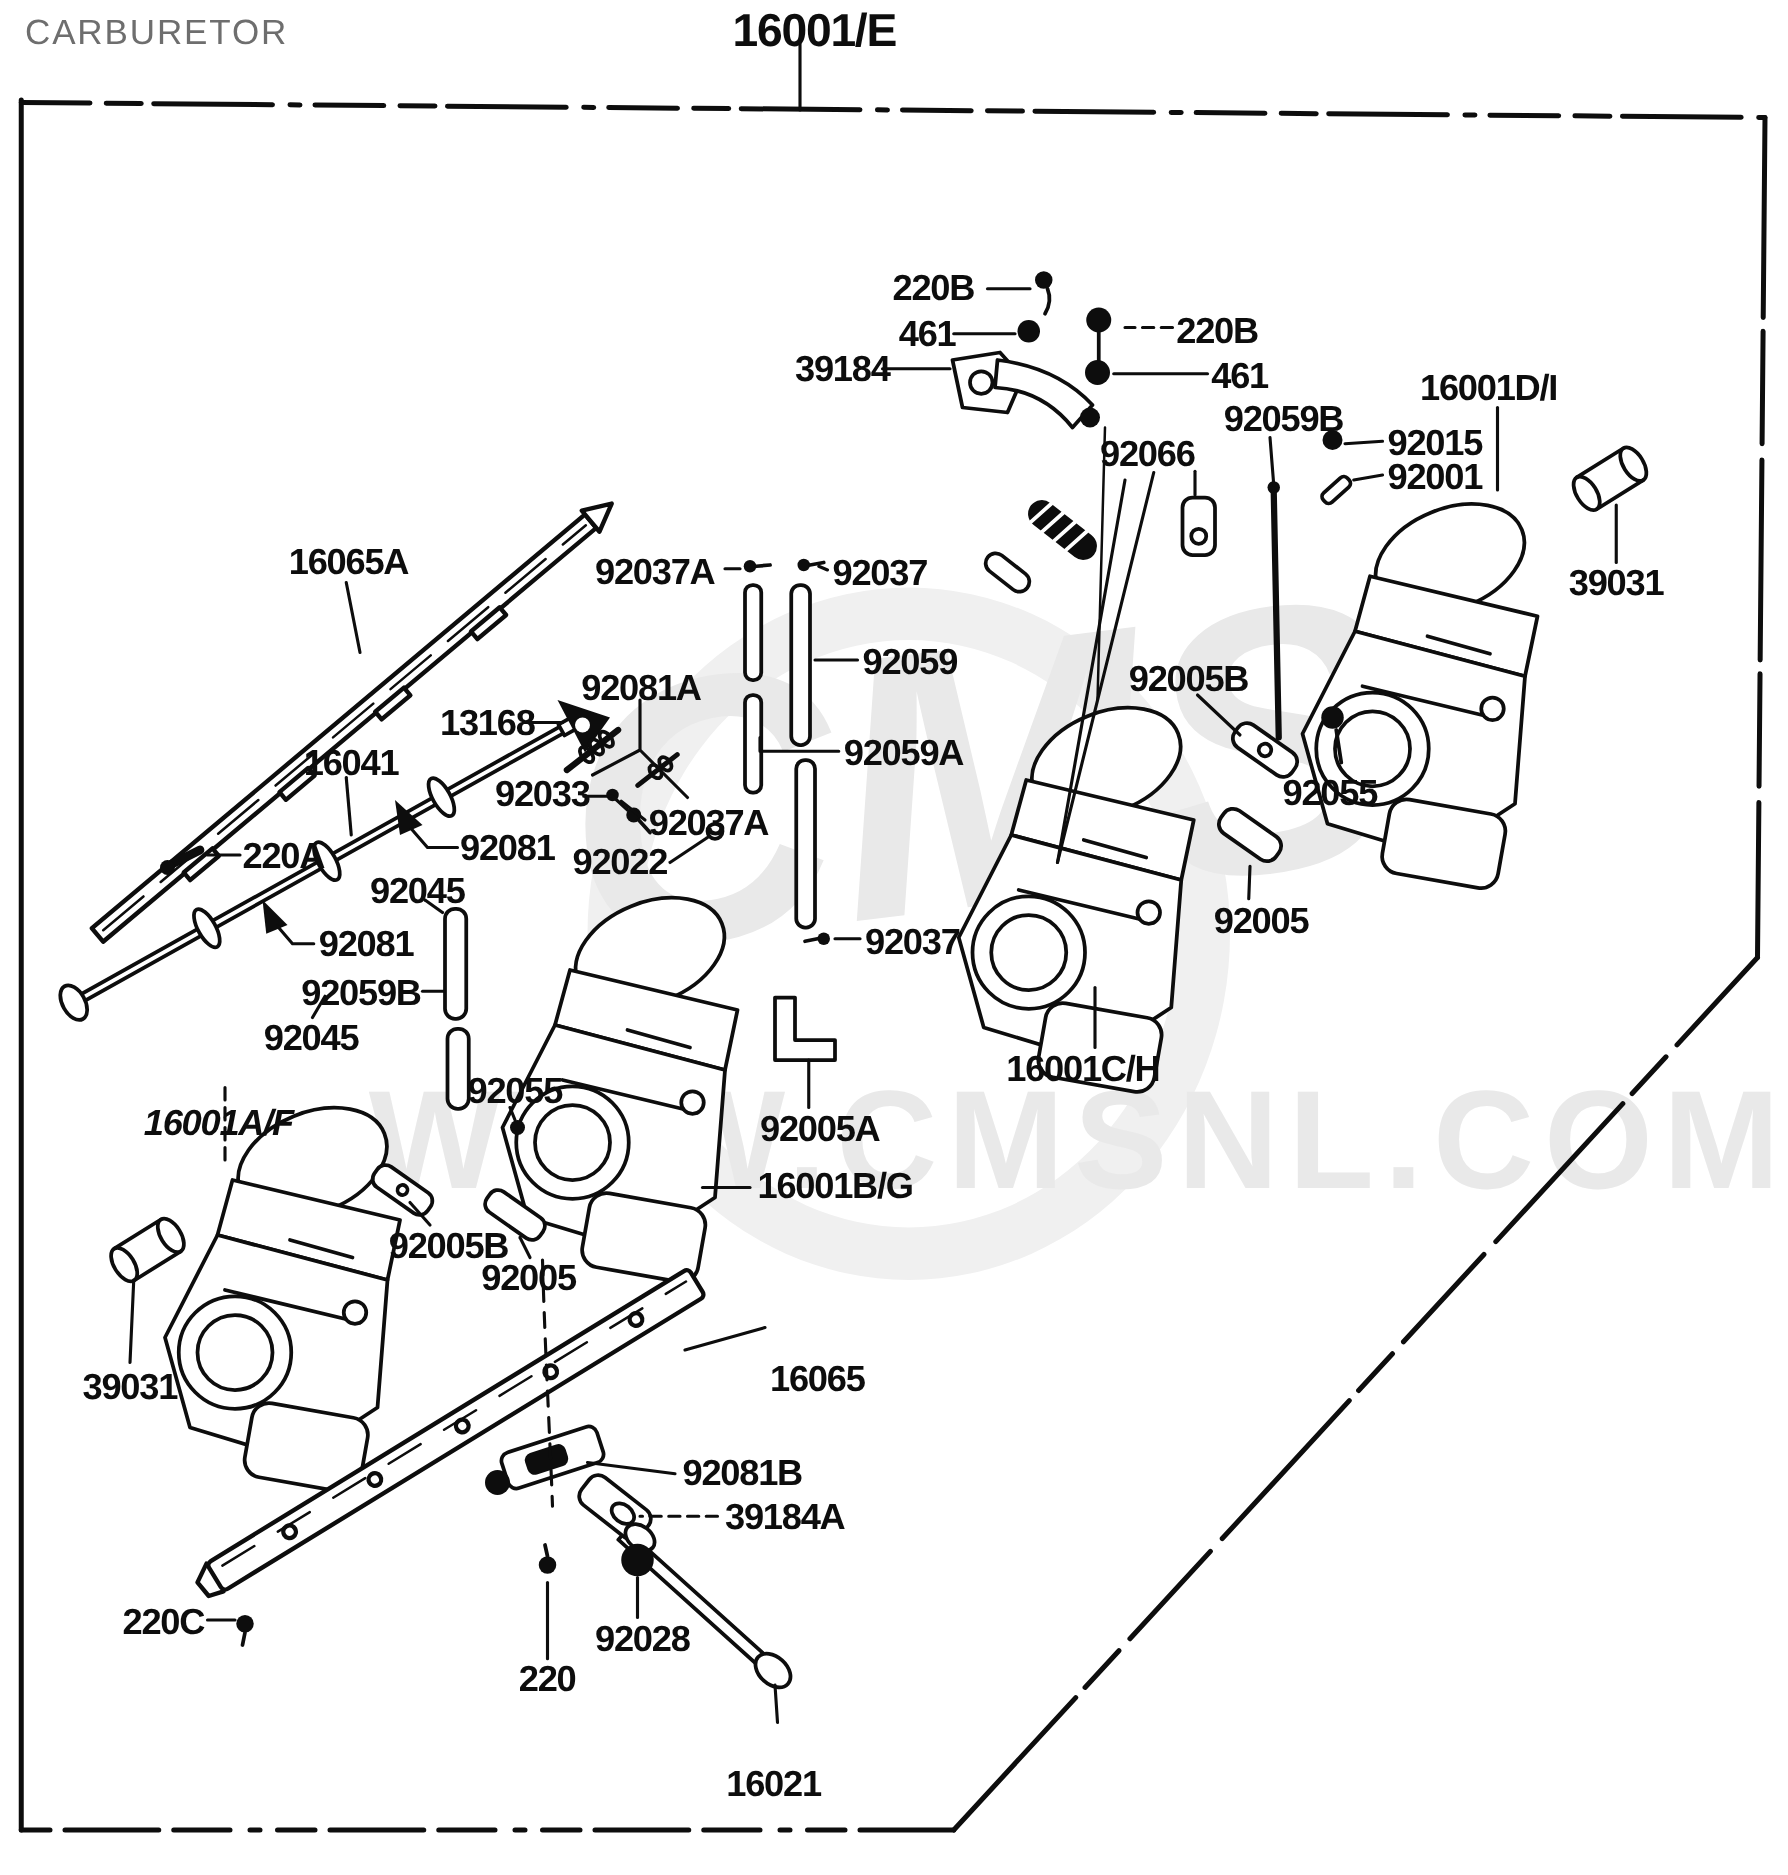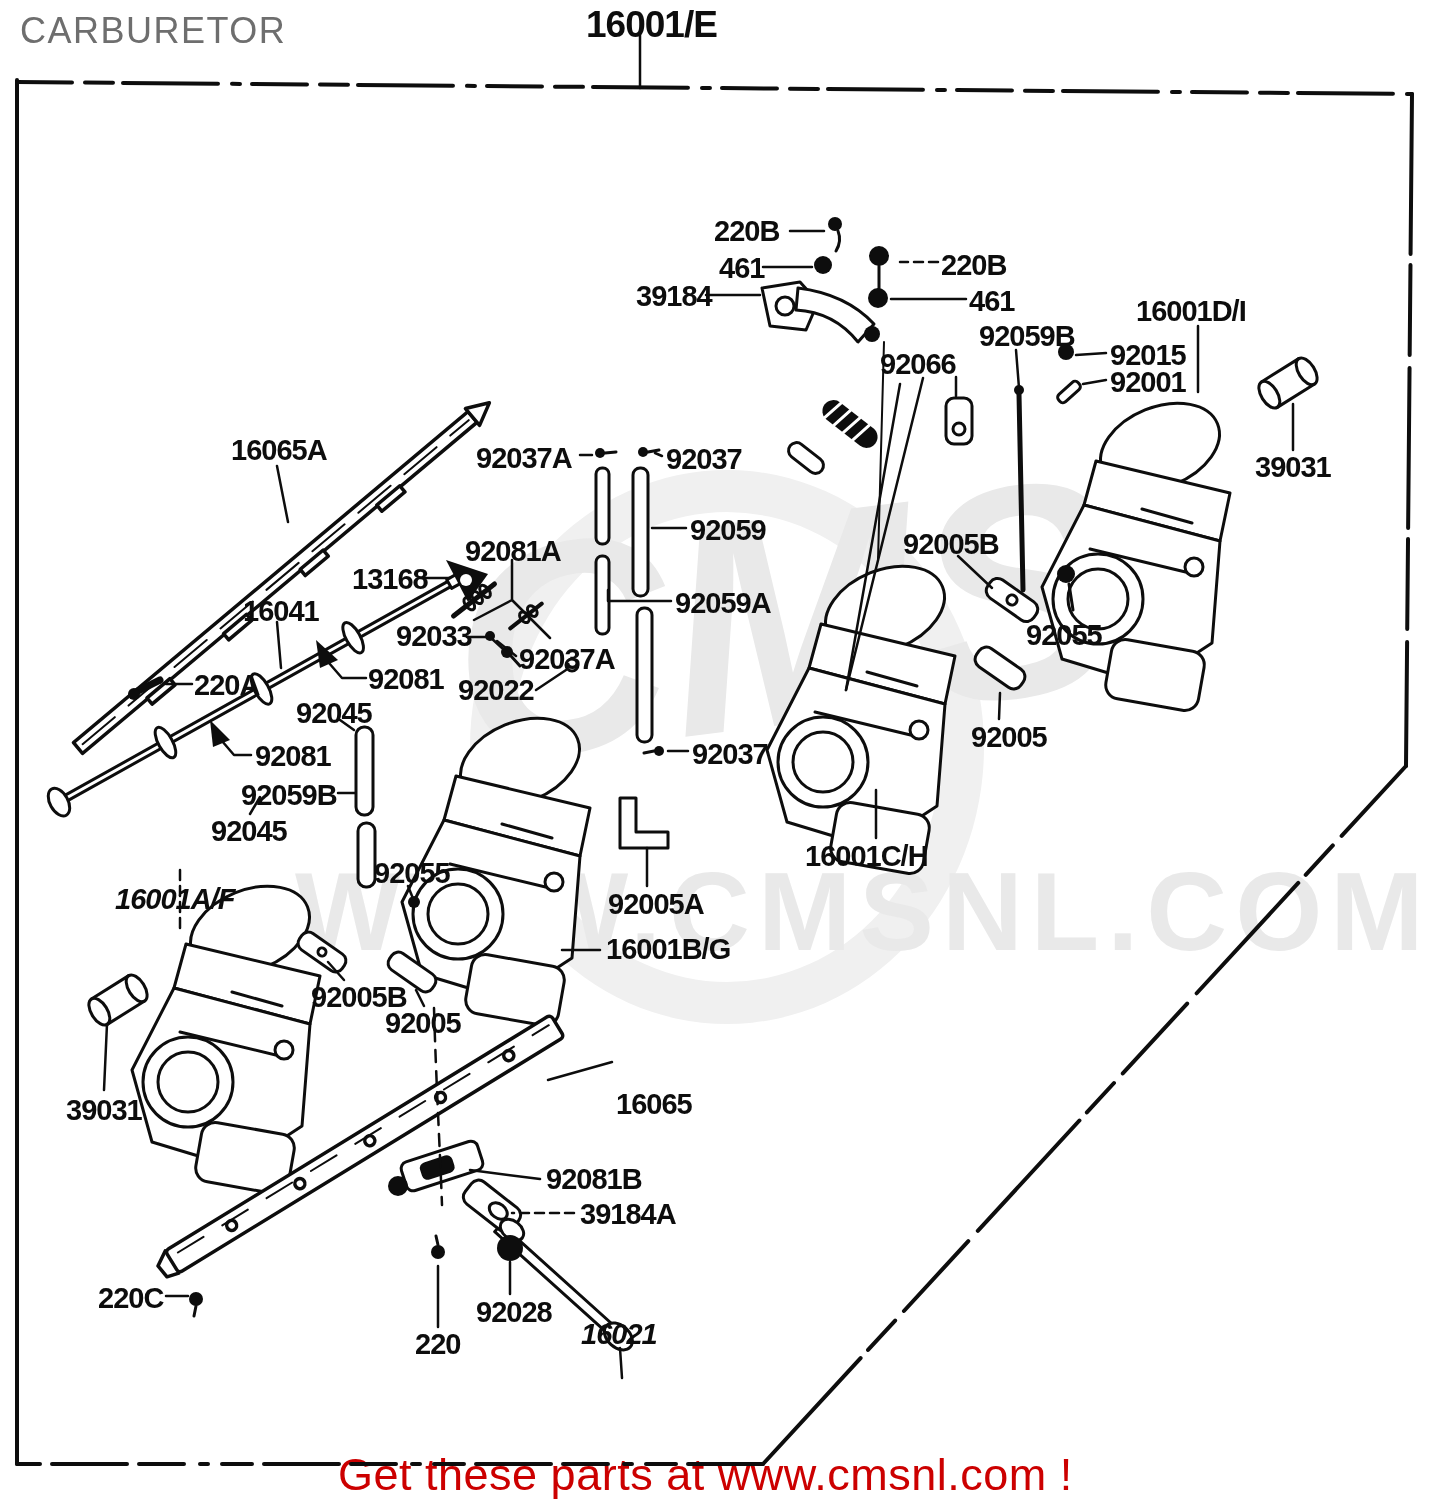--- a/index.html
+++ b/index.html
@@ -1,21 +1,21 @@
 <!DOCTYPE html>
 <html style="--label: #0d0d0d; --title: #6e6e6e; --promo: #cc0000; --watermark: #e9e9e9; --line: #0d0d0d; --bg: #ffffff;"><head>
 <meta charset="utf-8">
 <style>
   :root{
     --label:#0d0d0d; --title:#6e6e6e; --promo:#cc0000; --watermark:#e9e9e9; --line:#0d0d0d; --bg:#ffffff;
   }
   html,body{margin:0;padding:0;background:#fff;}
   .stage{position:relative;width:1430px;height:1500px;background:var(--bg);overflow:hidden;
          font-family:"Liberation Sans",sans-serif;}
-  .page-title{position:absolute;left:20px;top:10px;font-size:36px;color:var(--title);
+  .page-title{position:absolute;left:20px;top:10px;font-size:28px;color:var(--title);
               letter-spacing:1.5px;font-weight:400;}
   .wm{position:absolute;color:var(--watermark);z-index:0;user-select:none;}
   .wm-ring{position:absolute;left:470px;top:470px;width:430px;height:470px;border:42px solid #f0f0f0;
            border-radius:50%;z-index:0;}
   .wm-logo{left:450px;top:470px;font-size:300px;font-weight:bold;font-style:italic;
            transform:rotate(-7deg);line-height:1;}
   .wm-url{left:295px;top:856px;font-size:112px;font-weight:bold;letter-spacing:8px;
           white-space:nowrap;line-height:1;}
   svg.art{position:absolute;left:0;top:0;z-index:2;}
   svg.art *{vector-effect:none;}
@@ -29,21 +29,20 @@
 <body>
 
 <div class="stage">
 
   <div class="page-title">CARBURETOR</div>
 
   <div class="wm-ring"></div>
   <div class="wm wm-logo">CMS</div>
   <div class="wm wm-url">WWW.CMSNL.COM</div>
 
-  <div class="promo">Get these parts at www.cmsnl.com !</div>
 
   <svg class="art" width="1430" height="1500" viewBox="0 0 1430 1500" fill="none" stroke="#0d0d0d" stroke-width="3" stroke-linecap="round" stroke-linejoin="round">
 
     <defs>
       <g id="carbsym">
         <ellipse cx="0" cy="0" rx="62" ry="40" transform="rotate(-22)" fill="#fff"></ellipse>
         <path d="M-40,26 a42,26 0 0 0 82,14"></path>
         <path d="M-64,14 L-76,58 L60,94 L70,46 Z" fill="#fff"></path>
         <path d="M-76,58 L-118,140 L-98,212 L-12,238 L52,196 L60,94 Z" fill="#fff"></path>
         <circle cx="-62" cy="152" r="45" fill="#fff"></circle>
@@ -322,16 +321,16 @@
       <span class="plabel" style="left: 606px; top: 934px;">16001B/G</span>
       <span class="plabel" style="left: 311px; top: 982px;">92005B</span>
       <span class="plabel" style="left: 385px; top: 1008px;">92005</span>
       <span class="plabel" style="left: 66px; top: 1095px;">39031</span>
       <span class="plabel" style="left: 616px; top: 1049px; margin-top: 40px;">16065</span>
       <span class="plabel" style="left: 546px; top: 1164px;">92081B</span>
       <span class="plabel" style="left: 580px; top: 1199px;">39184A</span>
       <span class="plabel" style="left: 98px; top: 1283px;">220C</span>
       <span class="plabel" style="left: 476px; top: 1297px;">92028</span>
       <span class="plabel" style="left: 415px; top: 1329px;">220</span>
-      <span class="plabel" style="left: 581px; top: 1319px; font-style: italic;">16021</span>
+      <span class="plabel" style="left: 581px; top: 1413px;">16021</span>
     </div>
 
 </div>
 
 </body></html>

